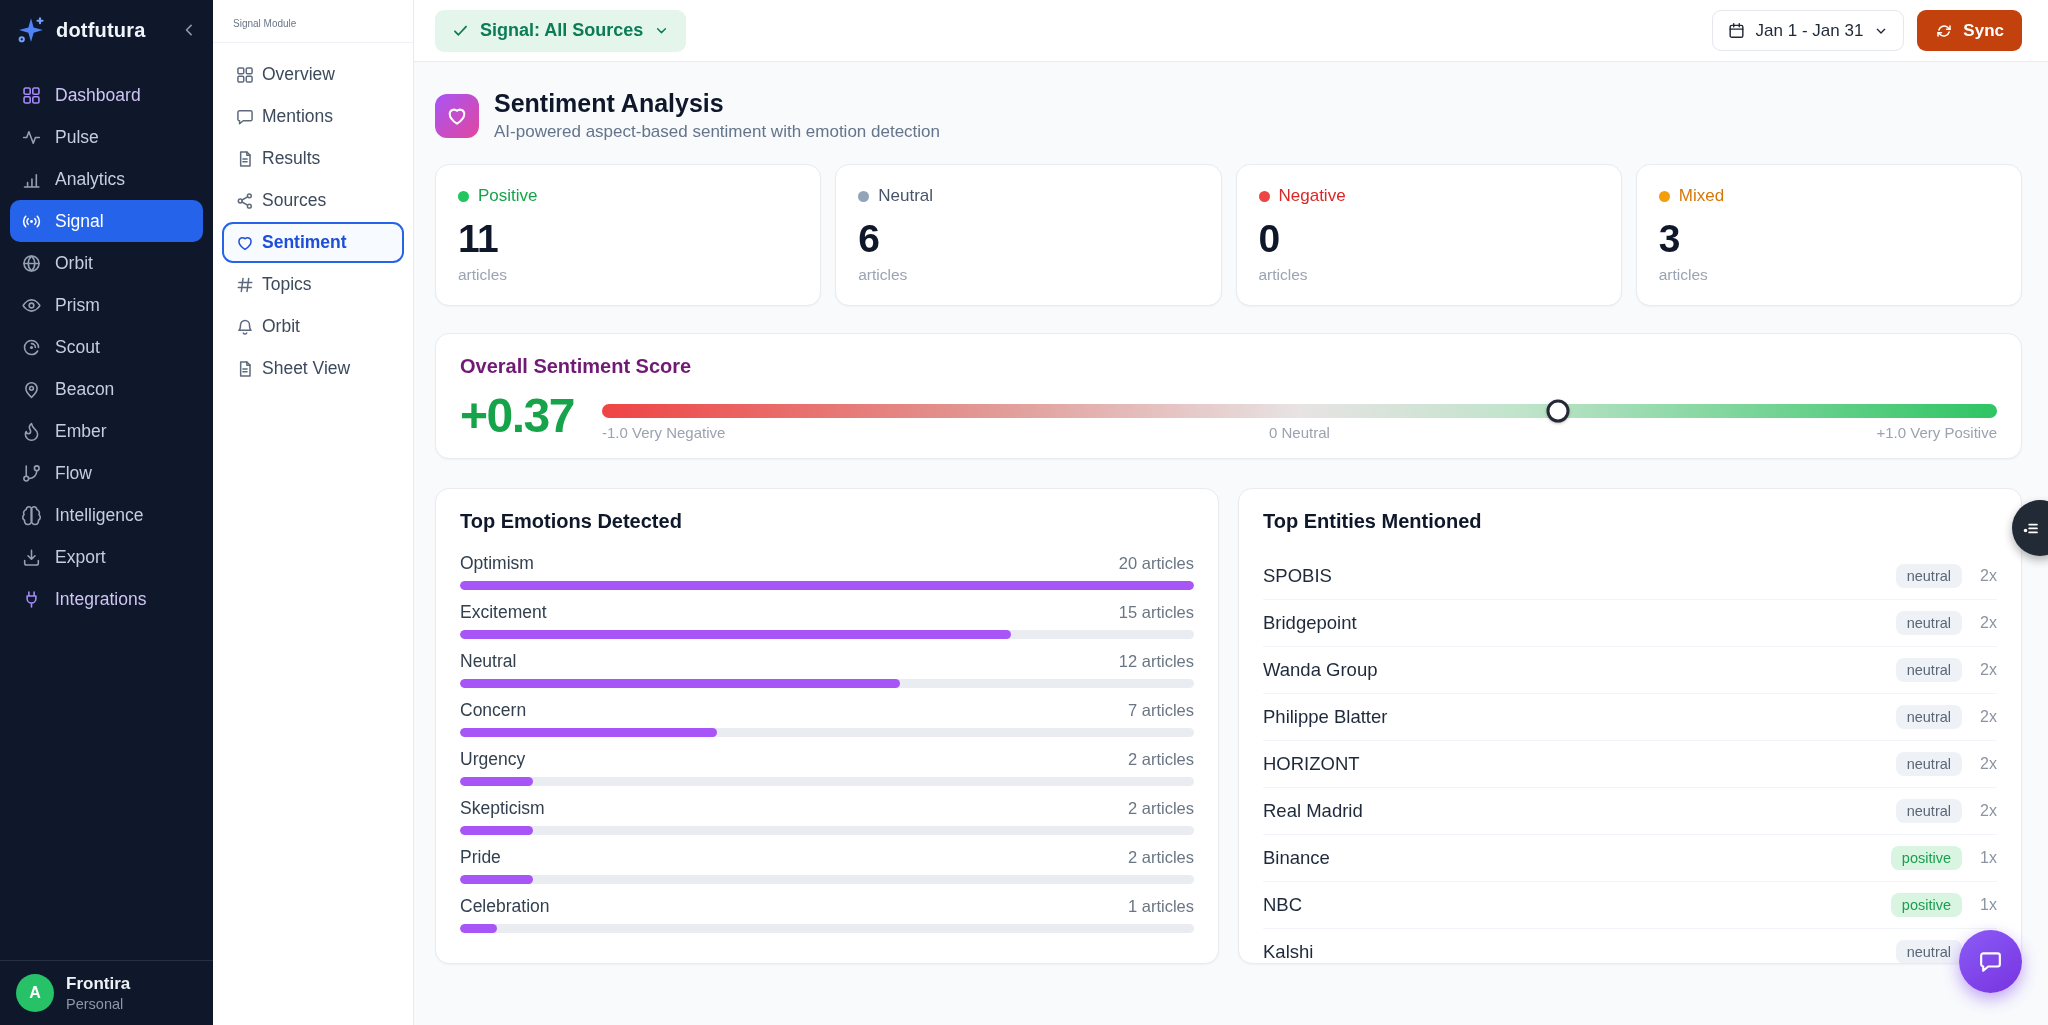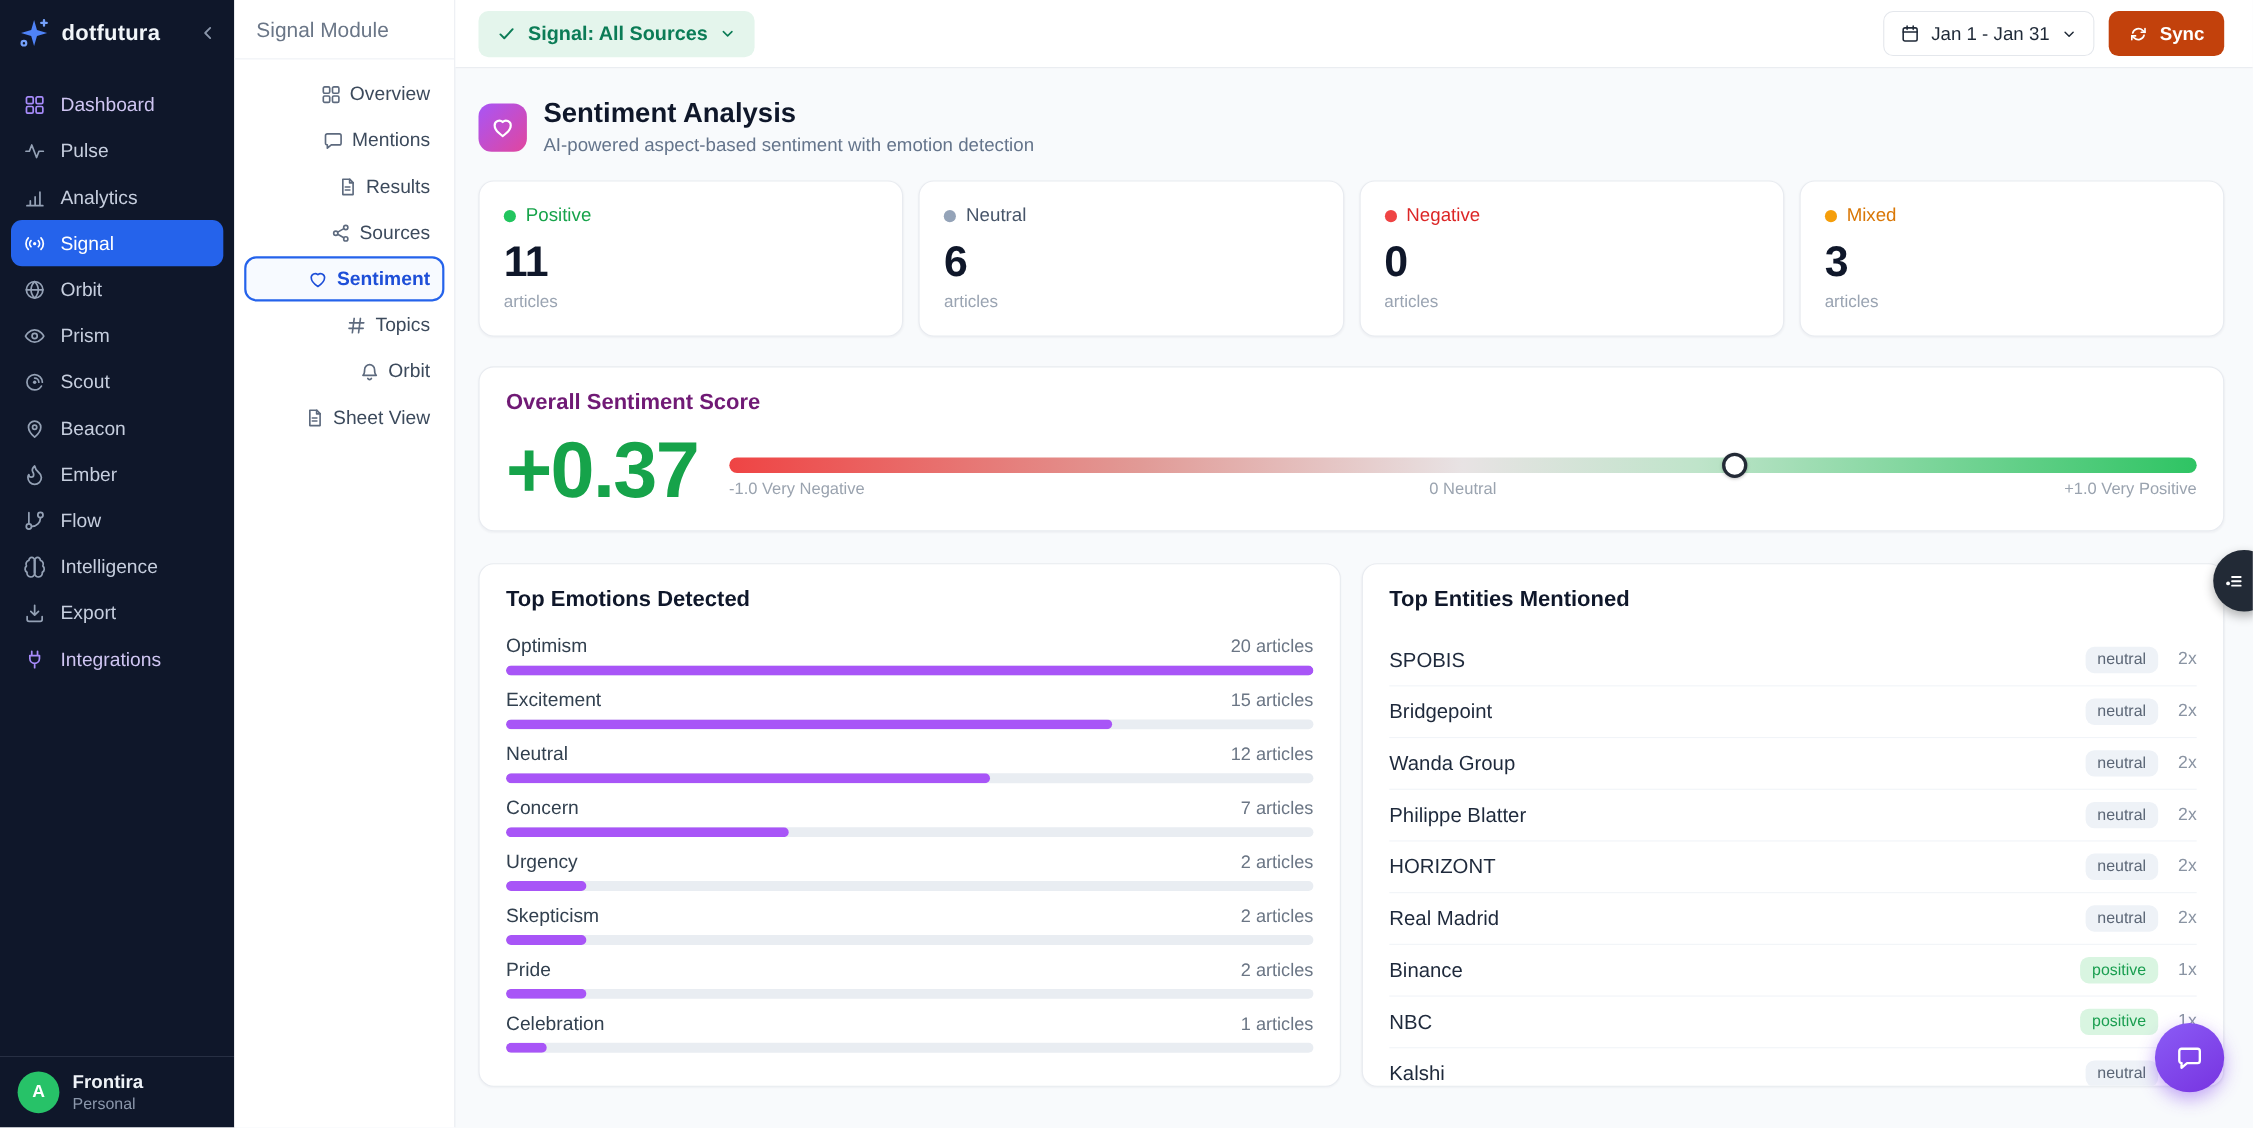--- a/index.html
+++ b/index.html
@@ -26,24 +26,24 @@
   .user-row { margin-top:auto; border-top:1px solid rgba(148,163,184,.18); padding:13px 16px;
     display:flex; align-items:center; gap:12px; cursor:pointer; }
   .avatar { width:38px; height:38px; border-radius:50%; background:#27c268; color:#fff;
     display:flex; align-items:center; justify-content:center; font-size:16px; font-weight:700; }
   .user-name { color:#eef2f7; font-size:17px; font-weight:600; line-height:1.2; }
   .user-plan { color:#8b97ab; font-size:14.5px; margin-top:2px; }
 
   
   .module-nav { width:201px; background:#ffffff; border-right:1px solid #e7eaf0; flex:none;
     display:flex; flex-direction:column; }
-  .module-title { padding:18px 20px 13px; font-size:19px; color:#6a7687;
+  .module-title { padding:18px 20px 13px; font-size:10px; color:#6a7687;
     border-bottom:1px solid #eef1f5; margin-bottom:10px; }
   .mod-item { margin:1px 9px; padding:8px 11px; display:flex; align-items:center; gap:7px;
-    border-radius:11px; color:#3c4a5c; font-size:17.5px; cursor:pointer; border:2px solid transparent;justify-content:flex-end; }
+    border-radius:11px; color:#3c4a5c; font-size:17.5px; cursor:pointer; border:2px solid transparent; }
   .mod-item svg { color:#5d6a7e; }
   .mod-item.selected { border-color:#2563eb; background:#f7faff; color:#1e4fd8; font-weight:700; }
   .mod-item.selected svg { color:#1e4fd8; }
 
   
   .main { flex:1; display:flex; flex-direction:column; min-width:0; }
   .topbar { height:62px; background:#fff; border-bottom:1px solid #e8ebf0; flex:none;
     display:flex; align-items:center; justify-content:space-between; padding:0 26px 0 21px; }
   .chip { background:#e4f5ec; color:#0b7c56; height:42px; border-radius:9px; padding:0 16px;
     display:flex; align-items:center; gap:10px; font-size:18px; font-weight:600; cursor:pointer; }
@@ -68,21 +68,21 @@
   .stats-row { display:grid; grid-template-columns:repeat(4,1fr); gap:14px; margin-bottom:27px; }
   .stat-card { padding:21px 22px; }
   .stat-label { display:flex; align-items:center; gap:9px; font-size:17px; font-weight:500; }
   .dot { width:11px; height:11px; border-radius:50%; }
   .stat-value { font-size:39px; font-weight:700; color:#0f172a; margin:11px 0 5px; letter-spacing:-.5px; }
   .stat-unit { font-size:15.5px; color:#9aa4b2; }
 
   .score-card { padding:21px 24px 18px; margin-bottom:29px; }
   .score-title { font-size:20px; font-weight:700; color:#701a75; margin-bottom:14px; }
   .score-row { display:flex; align-items:center; gap:28px; }
-  .score-num { font-size:72px; font-weight:700; color:#16a34a; letter-spacing:-1.5px; line-height:1; }
+  .score-num { font-size:48px; font-weight:700; color:#16a34a; letter-spacing:-1.5px; line-height:1; }
   .bar-wrap { flex:1; position:relative; padding-bottom:24px; top:7px; }
   .grad-bar { height:14px; border-radius:7px;
     background:linear-gradient(90deg,#ef4444 0%,#e19a96 28%,#e8e3e4 50%,#bfe4ca 66%,#2ec463 100%); }
   .knob { position:absolute; top:7px; width:23px; height:23px; border-radius:50%;
     background:#fff; border:3px solid #232a36; transform:translate(-50%,-50%);
     box-shadow:0 1px 3px rgba(0,0,0,.25); cursor:pointer; }
   .bar-labels { position:absolute; left:0; right:0; bottom:0; font-size:15px; color:#9aa3af; height:18px; }
   .bl-min { position:absolute; left:0; }
   .bl-mid { position:absolute; left:50%; transform:translateX(-50%); }
   .bl-max { position:absolute; right:0; }

